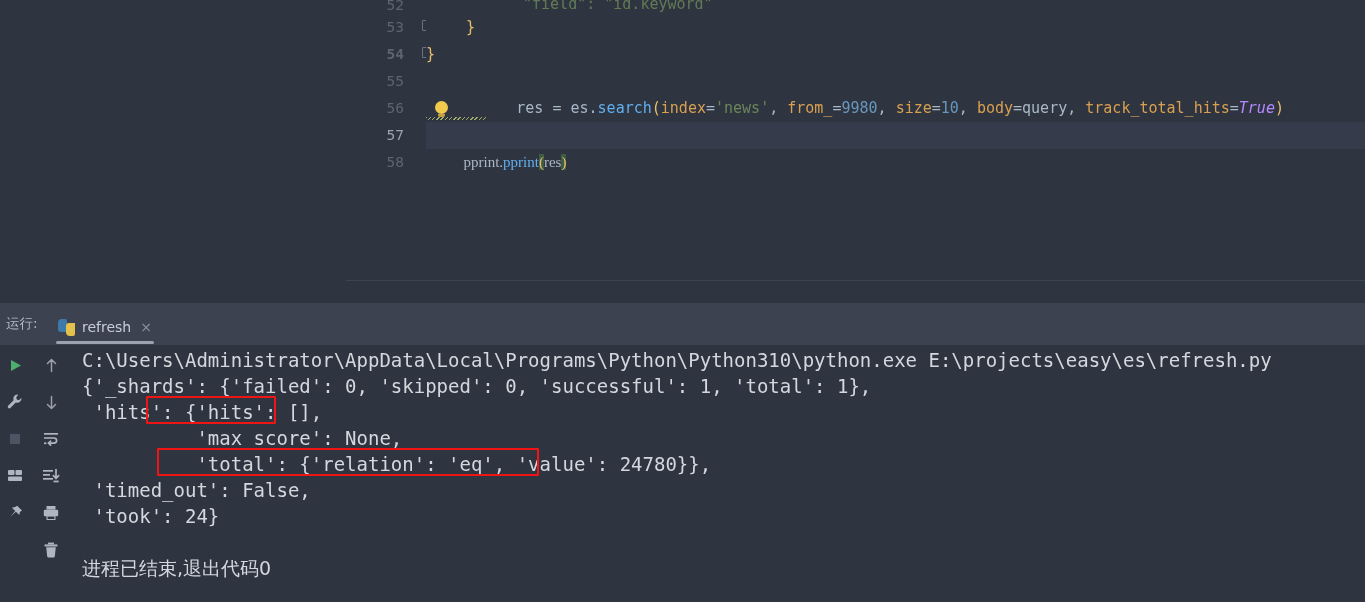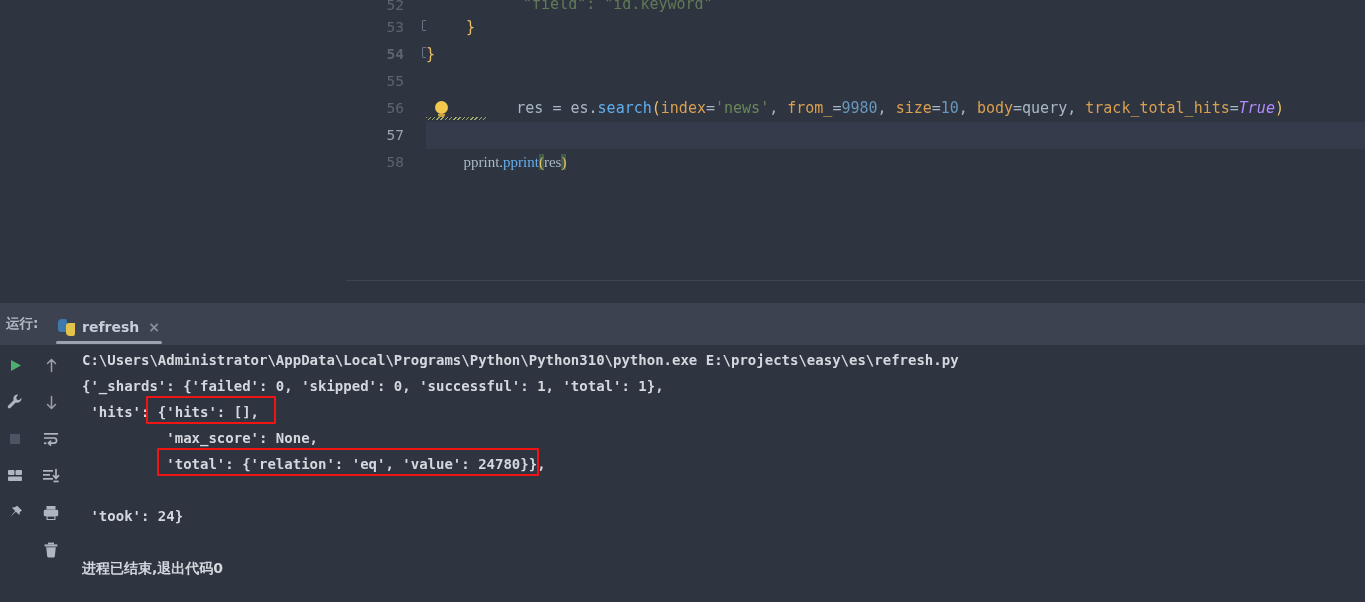--- a/index.html
+++ b/index.html
@@ -129,21 +129,20 @@
     width: 7px; height: 3px;
     background: #c9a23b;
     border-radius: 0 0 2px 2px;
   }
 
   
   #run-panel {
     position: absolute; left: 0; top: 303px;
     width: 1163px; height: 299px;
     background: #fef9c3;
-    font-weight: bold;
   }
   #run-header {
     position: absolute; left: 0; top: 0;
     width: 1365px; height: 42px;
     background: #3c4250;
   }
   #run-label {
     position: absolute; left: 6px; top: 12px;
     font-family: "DejaVu Sans", sans-serif;
     font-size: 13.5px;
@@ -212,21 +211,21 @@
     width: 26px; height: 26px;
     display: flex; align-items: center; justify-content: center;
     cursor: default;
   }
   .tb-icon svg { display: block; }
 
   #console-out {
     position: absolute; left: 70px; top: 0;
     width: 1295px; height: 257px;
     font-family: "DejaVu Sans Mono", monospace;
-    font-size: 14px;
+    font-size: 19px;
     color: #d4d8de;
   }
   .con-line {
     position: absolute;
     left: 12px;
     height: 26px; line-height: 26px;
     white-space: pre;
   }
   .con-line.zh { font-family: "DejaVu Sans", sans-serif; }
   .hl-box {
@@ -397,20 +396,21 @@
           </svg>
         </div>
       </div>
 
       <div id="console-out">
         <div class="con-line" style="top:2px;">C:\Users\Administrator\AppData\Local\Programs\Python\Python310\python.exe E:\projects\easy\es\refresh.py</div>
         <div class="con-line" style="top:28px;">{'_shards': {'failed': 0, 'skipped': 0, 'successful': 1, 'total': 1},</div>
         <div class="con-line" style="top:80px;">          'max_score': None,</div>
         <div class="con-line" style="top:54px;"> 'hits': {'hits': [],</div>
         <div class="con-line" style="top:106px;">          'total': {'relation': 'eq', 'value': 24780}},</div>
+        <div class="con-line" style="top:132px;"> 'timed_out': False,</div>
         <div class="con-line" style="top:158px;"> 'took': 24}</div>
         <div class="con-line zh" style="top:210px;">进程已结束,退出代码0</div>
 
         <div class="hl-box" style="left:76px; top:51px;  width:130px; height:28px;"></div>
         <div class="hl-box" style="left:87px; top:103px; width:382px; height:28px;"></div>
       </div>
 
     </div>
   </div>
 

